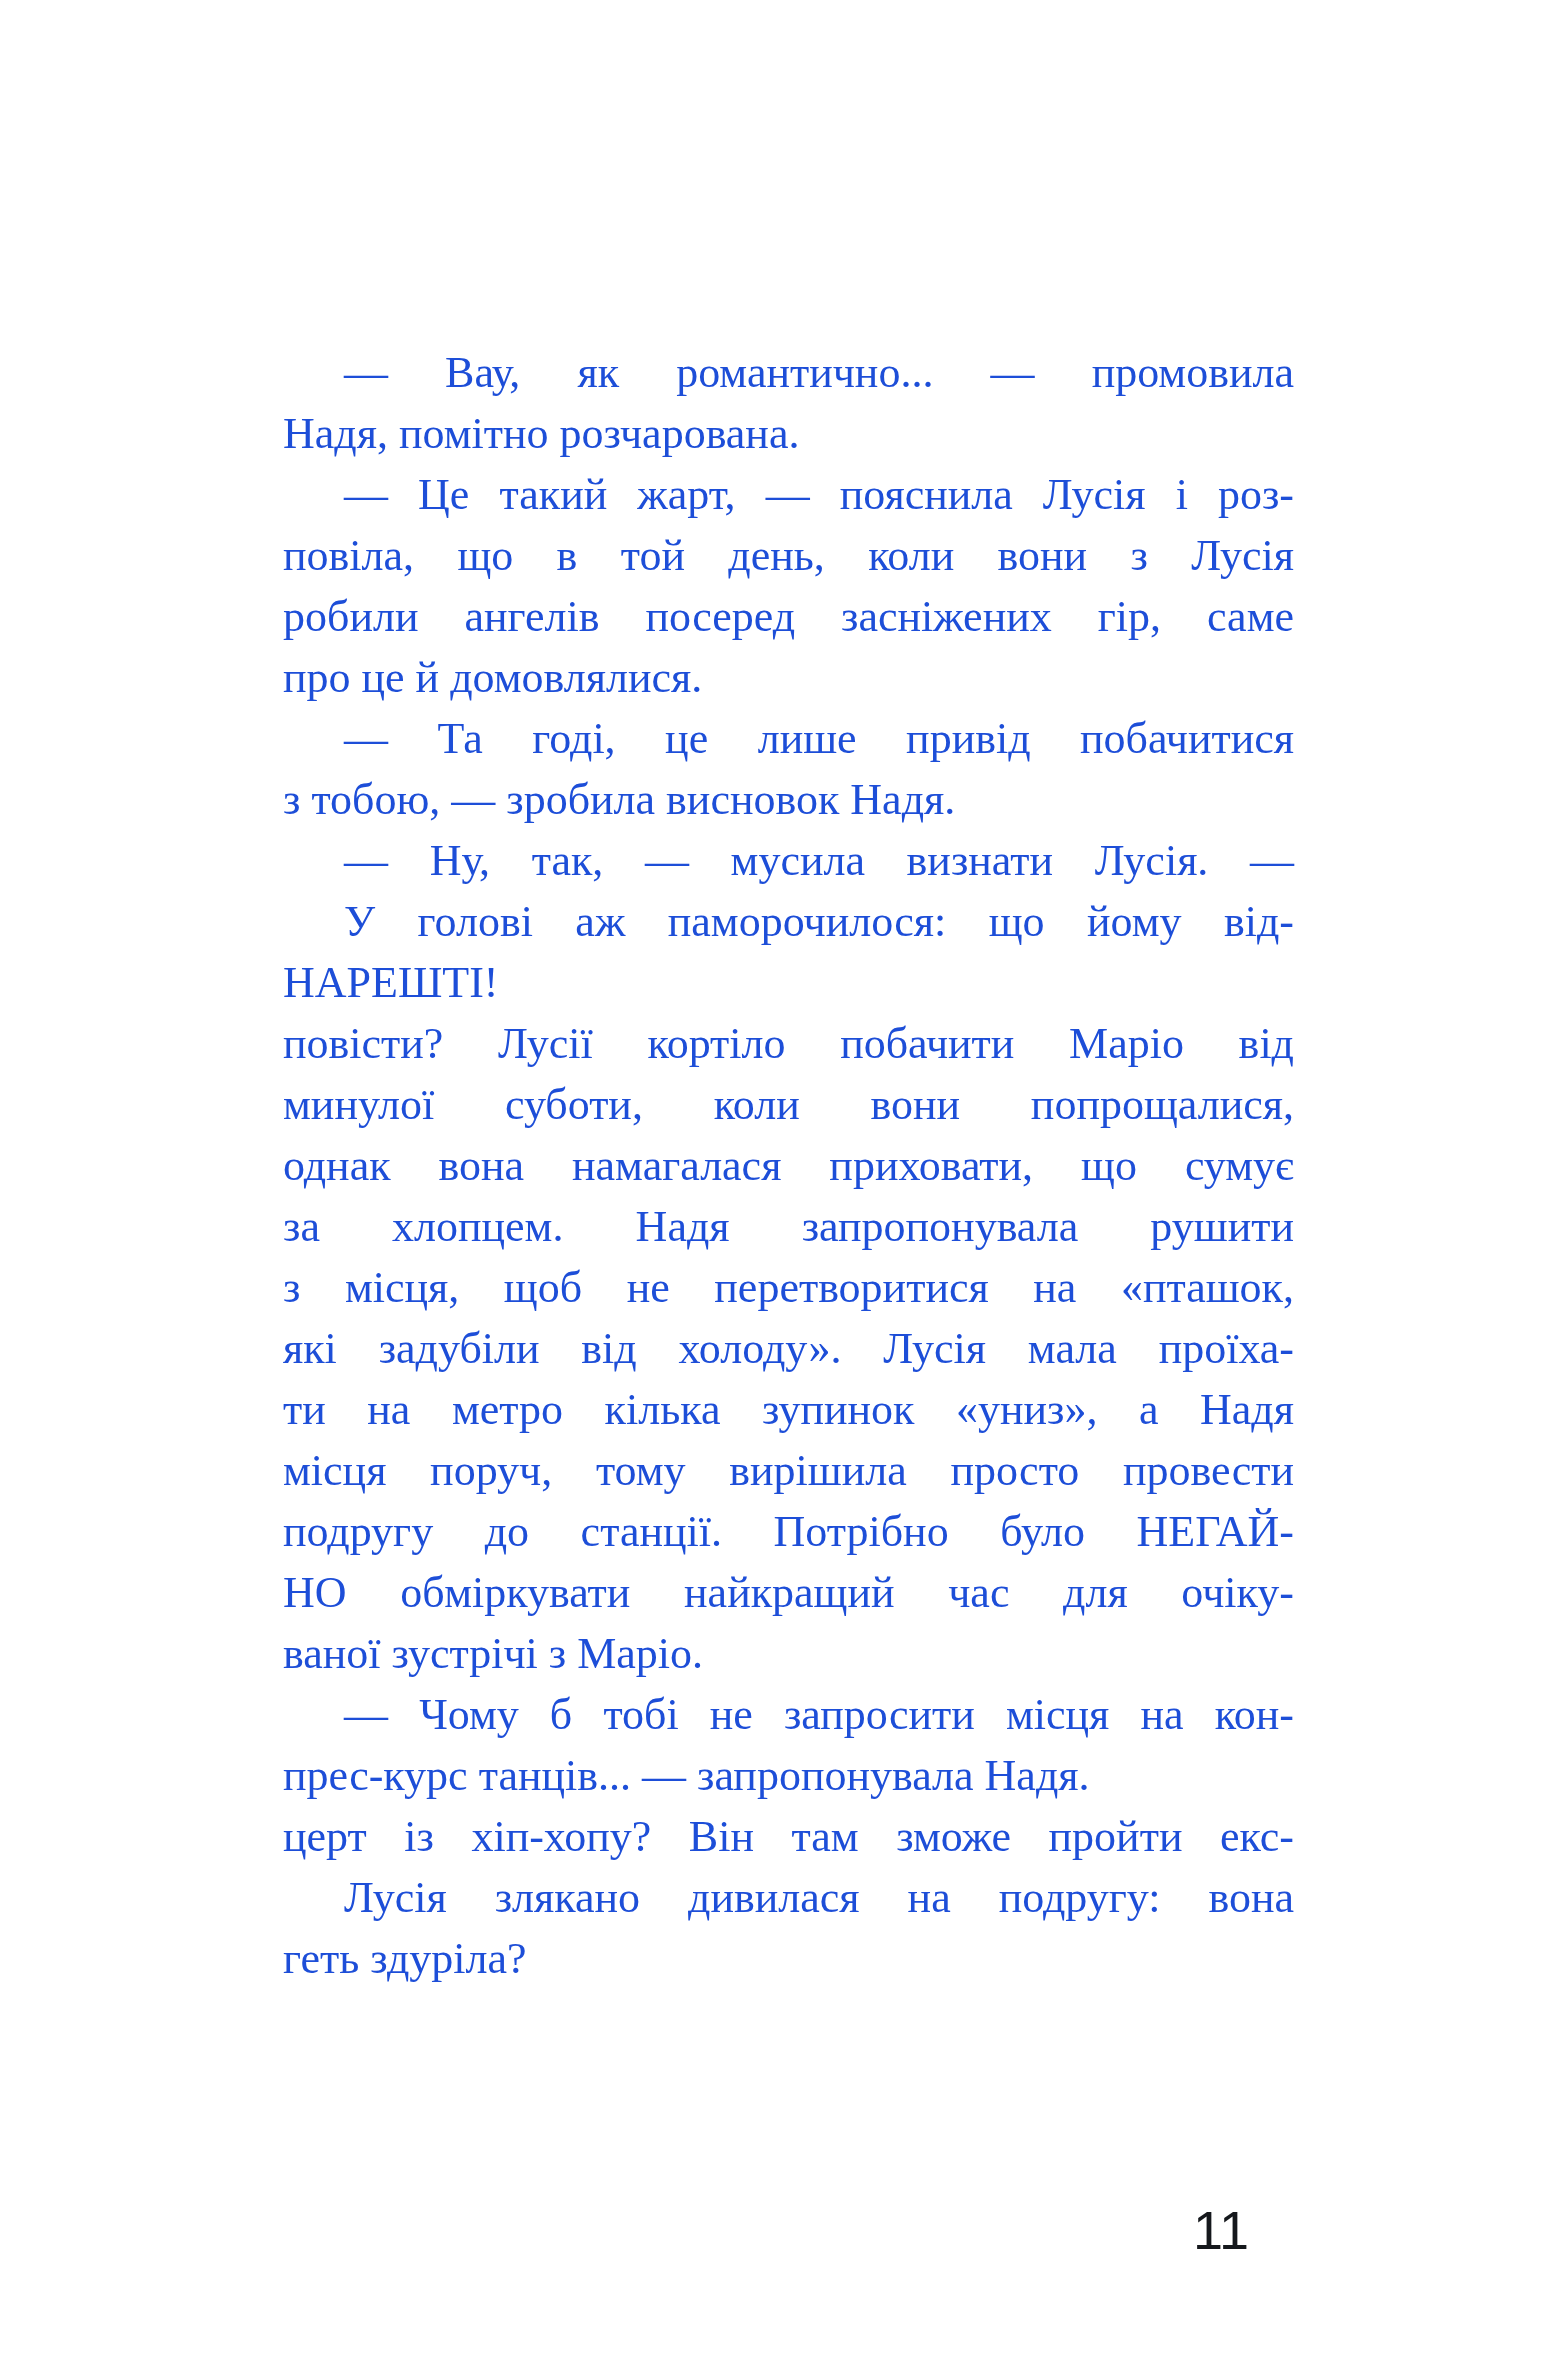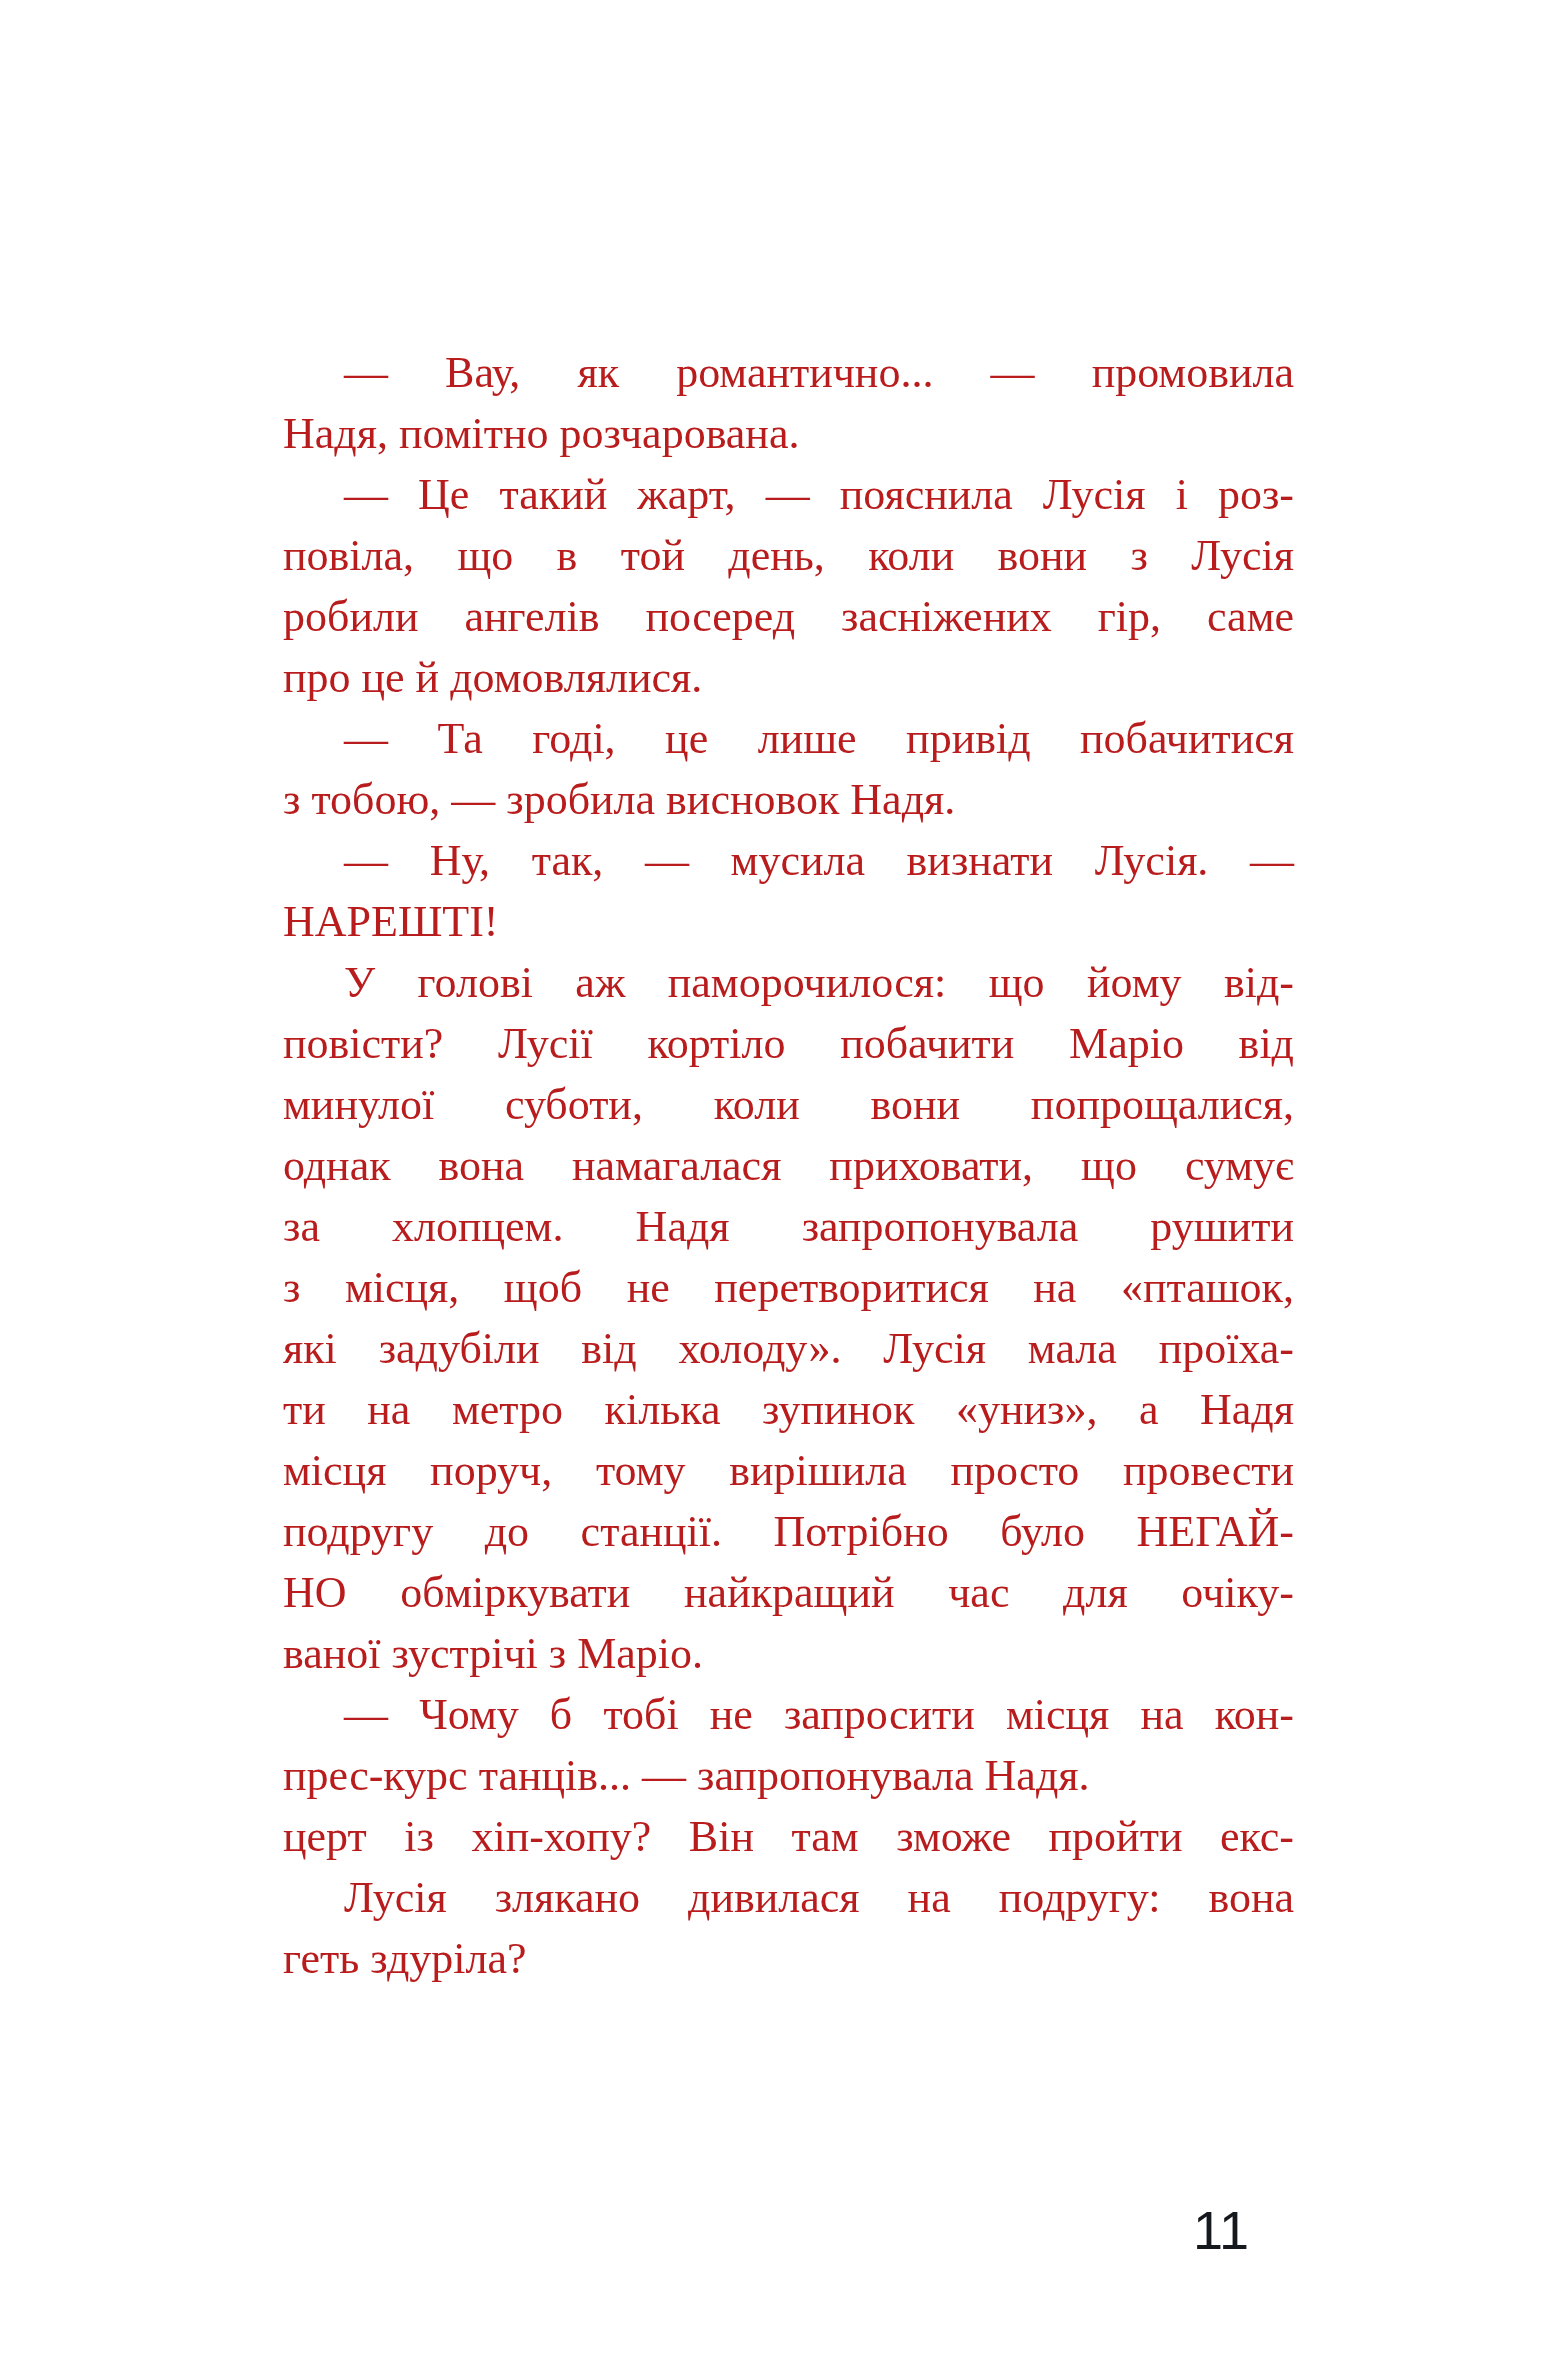--- a/index.html
+++ b/index.html
@@ -13,21 +13,21 @@
     height: 2377px;
     background: #ffffff;
     overflow: hidden;
     font-family: "Liberation Serif", serif;
   }
   .text-block {
     position: absolute;
     left: 283px;
     top: 342px;
     width: 1011px;
-    color: #b91c1c;
+    color: #1d4ed8;
     font-size: 44px;
     line-height: 61px;
   }
   .line {
     text-align: justify;
     text-align-last: justify;
     white-space: normal;
   }
   .line.last {
     text-align: justify;
@@ -54,22 +54,22 @@
   <div class="text-block">
       <div class="line indent">— Вау, як романтично... — промовила</div>
       <div class="line last">Надя, помітно розчарована.</div>
       <div class="line indent">— Це такий жарт, — пояснила Лусія і роз-</div>
       <div class="line">повіла, що в той день, коли вони з Лусія</div>
       <div class="line">робили ангелів посеред засніжених гір, саме</div>
       <div class="line last">про це й домовлялися.</div>
       <div class="line indent">— Та годі, це лише привід побачитися</div>
       <div class="line last">з тобою, — зробила висновок Надя.</div>
       <div class="line indent">— Ну, так, — мусила визнати Лусія. —</div>
+      <div class="line indent">У голові аж паморочилося: що йому від-</div>
       <div class="line last">НАРЕШТІ!</div>
-      <div class="line indent">У голові аж паморочилося: що йому від-</div>
       <div class="line">повісти? Лусії кортіло побачити Маріо від</div>
       <div class="line">минулої суботи, коли вони попрощалися,</div>
       <div class="line">однак вона намагалася приховати, що сумує</div>
       <div class="line">за хлопцем. Надя запропонувала рушити</div>
       <div class="line">з місця, щоб не перетворитися на «пташок,</div>
       <div class="line">які задубіли від холоду». Лусія мала проїха-</div>
       <div class="line">ти на метро кілька зупинок «униз», а Надя</div>
       <div class="line">місця поруч, тому вирішила просто провести</div>
       <div class="line">подругу до станції. Потрібно було НЕГАЙ-</div>
       <div class="line">НО обміркувати найкращий час для очіку-</div>

